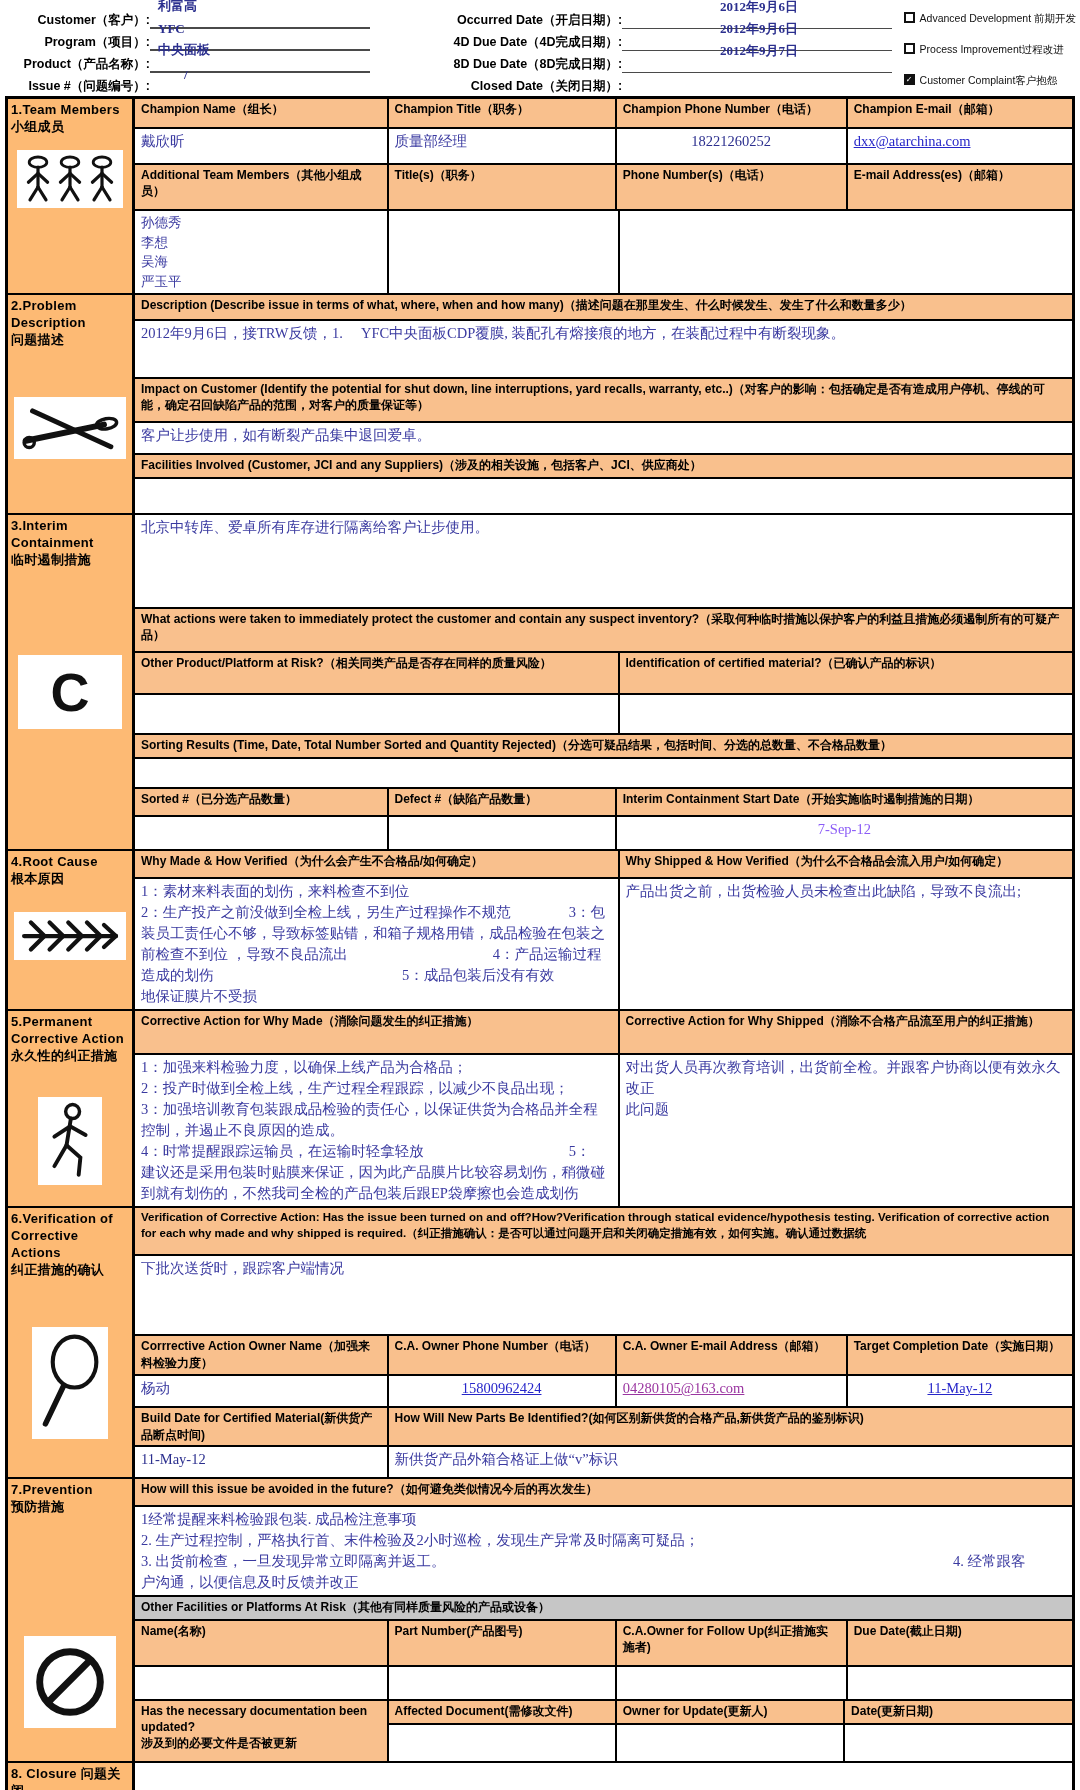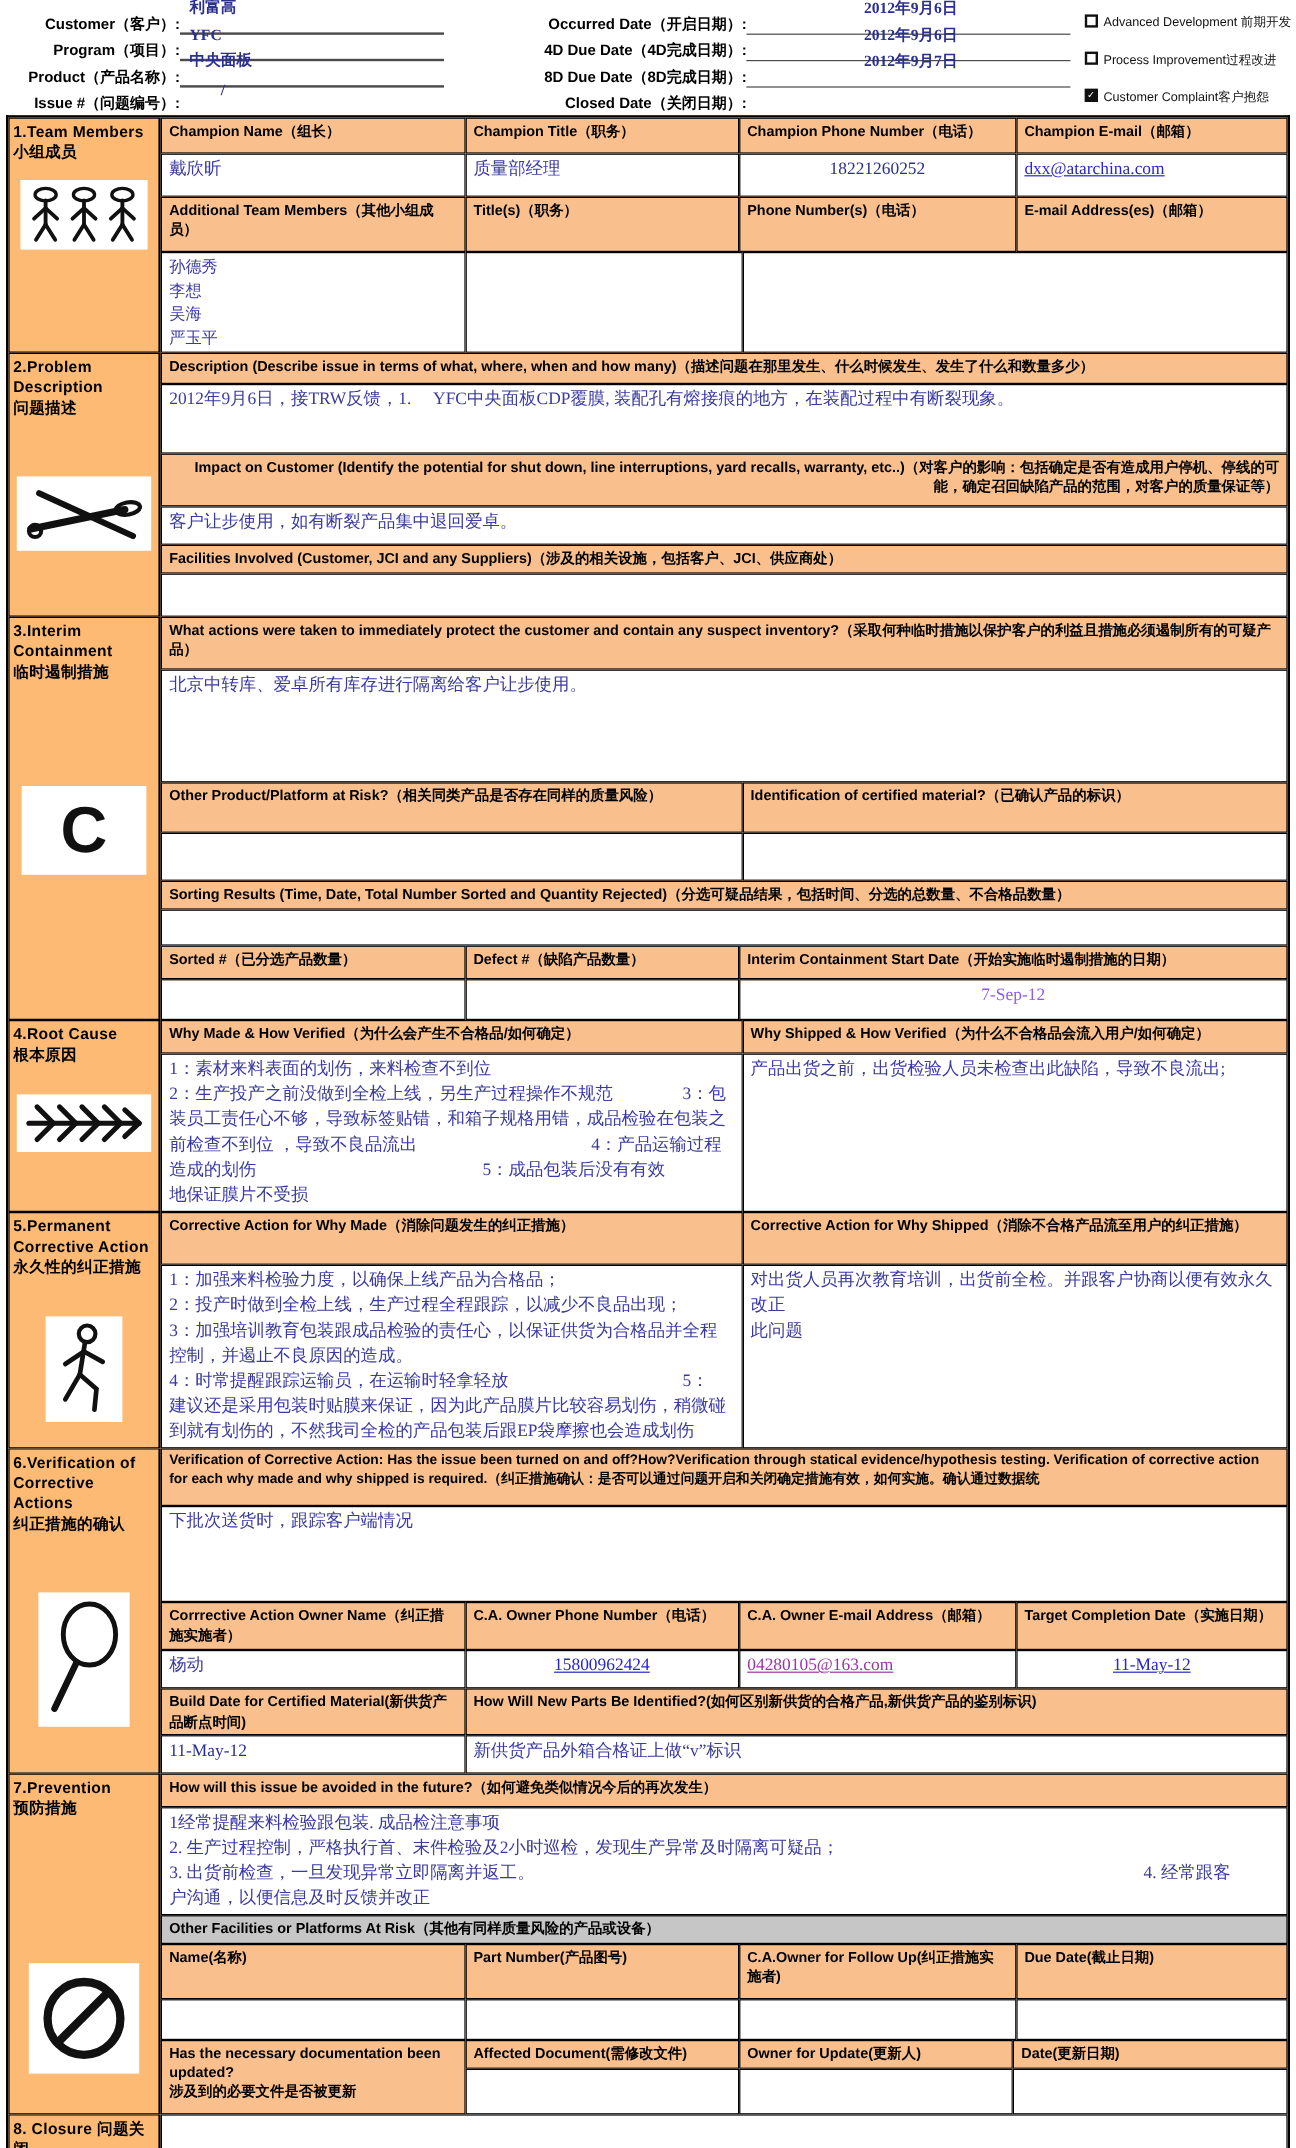--- a/index.html
+++ b/index.html
@@ -185,21 +185,21 @@
           </svg>
         </div>
       </div>
       <div class="scontent">
         <div class="row" style="min-height:26px;">
           <div class="c oh wf">Description (Describe issue in terms of what, where, when and how many)（描述问题在那里发生、什么时候发生、发生了什么和数量多少）</div>
         </div>
         <div class="row" style="min-height:58px;">
           <div class="c wv wf">2012年9月6日，接TRW反馈，1.　 YFC中央面板CDP覆膜, 装配孔有熔接痕的地方，在装配过程中有断裂现象。</div>
         </div>
-        <div class="row" style="min-height:44px;text-align:right;">
+        <div class="row" style="min-height:44px;">
           <div class="c oh wf">Impact on Customer (Identify the potential for shut down, line interruptions, yard recalls, warranty, etc..)（对客户的影响：包括确定是否有造成用户停机、停线的可能，确定召回缺陷产品的范围，对客户的质量保证等）</div>
         </div>
         <div class="row" style="min-height:32px;">
           <div class="c wv wf">客户让步使用，如有断裂产品集中退回爱卓。</div>
         </div>
         <div class="row" style="min-height:24px;">
           <div class="c oh wf">Facilities Involved (Customer, JCI and any Suppliers)（涉及的相关设施，包括客户、JCI、供应商处）</div>
         </div>
         <div class="row grow" style="min-height:36px;">
           <div class="c wv wf"></div>
@@ -209,25 +209,25 @@
 
     <section class="srow">
       <div class="label-cell">
         <div class="stitle">3.Interim Containment</div>
         <div class="stitle">临时遏制措施</div>
         <div class="iconbox" style="width:104px;height:74px;margin:86px auto 0;">
           <div style="font:bold 54px 'Liberation Sans',sans-serif;color:#111;line-height:1;">C</div>
         </div>
       </div>
       <div class="scontent">
+        <div class="row" style="min-height:94px;">
+          <div class="c wv wf">北京中转库、爱卓所有库存进行隔离给客户让步使用。</div>
+        </div>
         <div class="row" style="min-height:44px;">
           <div class="c oh wf">What actions were taken to immediately protect the customer and contain any suspect inventory?（采取何种临时措施以保护客户的利益且措施必须遏制所有的可疑产品）</div>
-        </div>
-        <div class="row" style="min-height:94px;">
-          <div class="c wv wf">北京中转库、爱卓所有库存进行隔离给客户让步使用。</div>
         </div>
         <div class="row" style="min-height:42px;">
           <div class="c oh half">Other Product/Platform at Risk?（相关同类产品是否存在同样的质量风险）</div>
           <div class="c oh wf">Identification of certified material?（已确认产品的标识）</div>
         </div>
         <div class="row" style="min-height:40px;">
           <div class="c wv half"></div>
           <div class="c wv wf"></div>
         </div>
         <div class="row" style="min-height:24px;">
@@ -332,21 +332,21 @@
         </div>
       </div>
       <div class="scontent">
         <div class="row" style="min-height:48px;">
           <div class="c oh sm wf">Verification of Corrective Action: Has the issue been turned on and off?How?Verification through statical evidence/hypothesis testing. Verification of corrective action for each why made and why shipped is required.（纠正措施确认：是否可以通过问题开启和关闭确定措施有效，如何实施。确认通过数据统</div>
         </div>
         <div class="row" style="min-height:80px;">
           <div class="c wv wf">下批次送货时，跟踪客户端情况</div>
         </div>
         <div class="row" style="min-height:40px;">
-          <div class="c oh w1">Corrrective Action Owner Name（纠正措施实施者）</div>
+          <div class="c oh w1">Corrrective Action Owner Name（加强来料检验力度）</div>
           <div class="c oh w2">C.A. Owner Phone Number（电话）</div>
           <div class="c oh w3">C.A. Owner E-mail Address（邮箱）</div>
           <div class="c oh wf">Target Completion Date（实施日期）</div>
         </div>
         <div class="row" style="min-height:32px;">
           <div class="c wv w1">杨动</div>
           <div class="c wv w2 ctr"><a class="u blue">15800962424</a></div>
           <div class="c wv w3"><a class="u purple">04280105@163.com</a></div>
           <div class="c wv wf ctr"><span class="u blue">11-May-12</span></div>
         </div>

